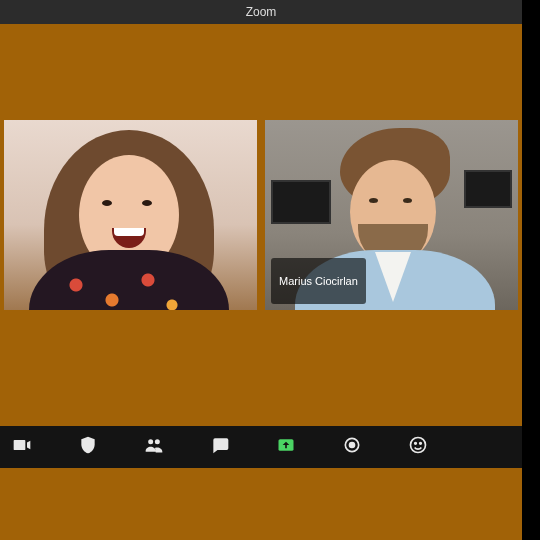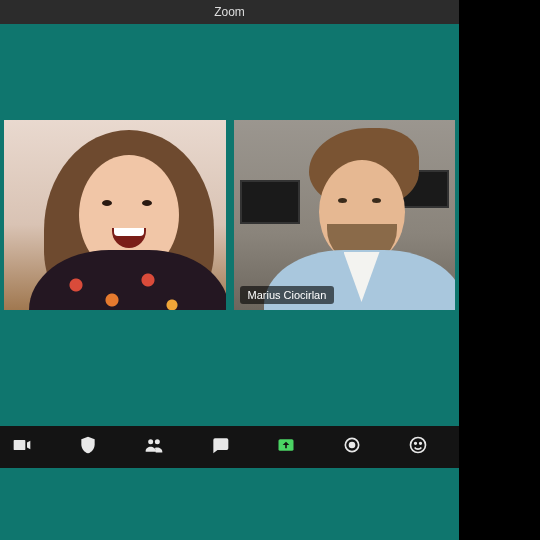--- a/index.html
+++ b/index.html
@@ -1,21 +1,21 @@
 <!DOCTYPE html>
 <html><head>
 <meta charset="utf-8">
 <style>
   html,body{margin:0;padding:0;width:540px;height:540px;background:#000;font-family:-apple-system,Helvetica,Arial,sans-serif;overflow:hidden}
-  .window{width:459px;height:540px;background:#0f766e;position:relative}
+  .window{width:522px;height:540px;background:#a16207;position:relative}
   .titlebar{height:24px;background:#2c2c2c;display:flex;align-items:center;justify-content:center;color:#ddd;font-size:12px}
   .videos{position:absolute;top:120px;left:0;right:0;display:flex;gap:8px;padding:0 4px}
   .tile{flex:1;height:190px;position:relative;background:#111;overflow:hidden}
   .tile.active{outline:3px solid #b6e61e;outline-offset:-3px}
-  .namebadge{position:absolute;left:6px;bottom:6px;background:rgba(0,0,0,0.6);color:#fff;font-size:11px;padding:3px 8px;border-radius:3px}
+  .namebadge{position:absolute;left:6px;bottom:6px;background:rgba(0,0,0,0.6);color:#fff;font-size:11px;padding:17px 8px;border-radius:3px}
   .toolbar{position:absolute;bottom:72px;left:0;right:0;height:42px;background:#141414;display:flex;align-items:center;gap:42px;padding:0 10px}
   .tbtn{color:#e8e8e8;width:24px;height:24px;display:flex;align-items:center;justify-content:center;cursor:pointer}
   .tbtn.green{color:#4bd464}
   svg{width:20px;height:20px}
 
   
   .person{position:absolute;inset:0}
   .bg1{background:linear-gradient(180deg,#e9d9cf 0%,#d9c3b4 55%,#a07850 100%)}
   .bg2{background:linear-gradient(180deg,#9b968f 0%,#8a847b 60%,#6c665d 100%)}
   .head{position:absolute;border-radius:50%}

